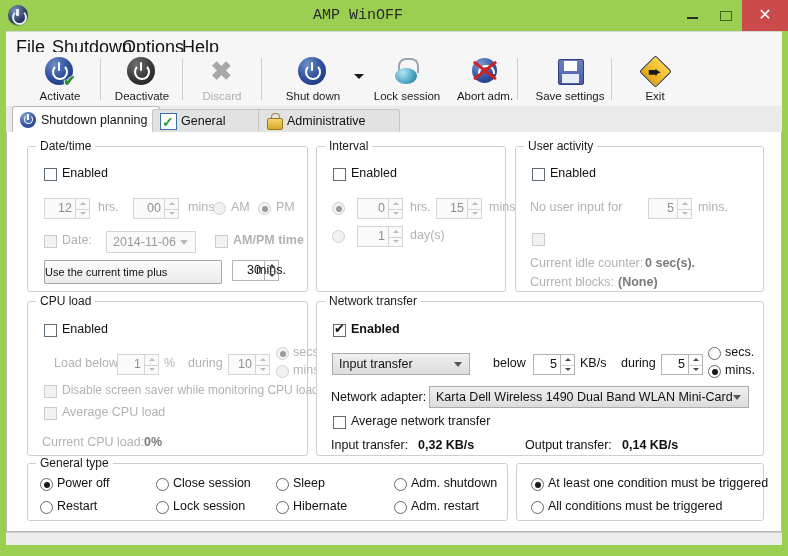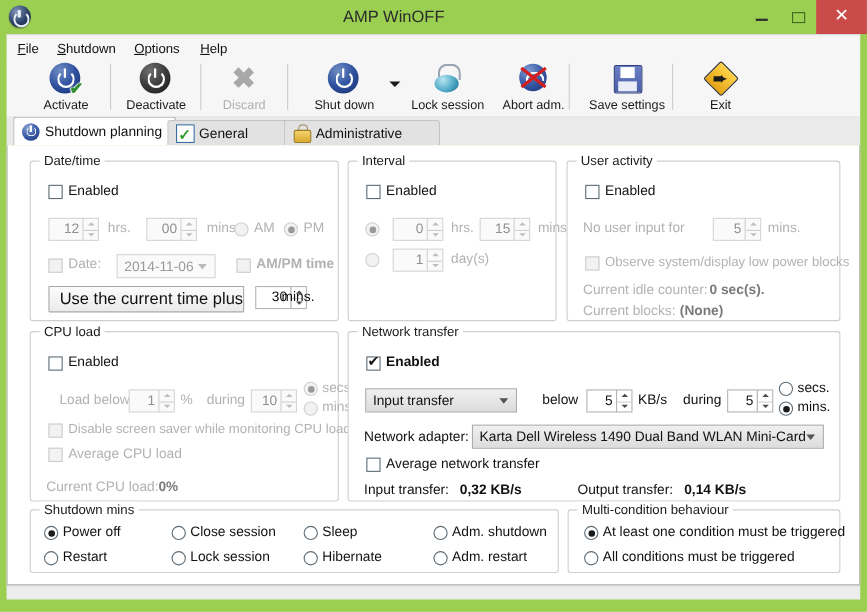--- a/index.html
+++ b/index.html
@@ -47,20 +47,21 @@
     border-top-color: transparent;
     border-radius: 50%;
   }
   .title-text {
     position: absolute; left: 0; top: 0;
     width: 716px; height: 31px;
     line-height: 31px;
     text-align: center;
     font-size: 15px;
     color: #2b2b2b;
+    font-family: Liberation Mono, monospace;
   }
   .win-btns {
     position: absolute; right: 0; top: 0;
     height: 31px;
     display: flex;
   }
   .win-btn {
     width: 33px; height: 31px;
     position: relative;
     background: #9BCF52;
@@ -91,21 +92,21 @@
   
   .menubar {
     position: absolute; left: 6px; top: 31px;
     width: 776px; height: 21px;
     background: #F6F6F6;
     border-top: 1px solid #d8d8d8;
   }
   .menu-item {
     position: absolute;
     top: 5px; height: 16px;
-    font-size: 12px;
+    font-size: 18px;
     color: #111;
     padding: 0 4px;
     cursor: default;
   }
   .menu-item u { text-decoration: underline; }
 
   
   .toolbar {
     position: absolute; left: 6px; top: 52px;
     width: 776px; height: 54px;
@@ -420,23 +421,23 @@
     border-top: 5px solid #555;
   }
   .combo.dis .combo-arrow { border-top-color:#bbb; }
 
   .btn {
     position: absolute;
     height: 24px;
     border: 1px solid #a8a8a8;
     background: linear-gradient(#fbfbfb,#ebebeb);
     box-sizing: border-box;
-    font-size: 15px;
+    font-size: 11px;
     color: #111;
-    text-align: right;
+    text-align: left;
     line-height: 22px;
     cursor: default;
     border-radius: 1px;
   }
 </style>
 </head>
 <body>
 
 <div class="window">
 
@@ -679,21 +680,20 @@
         <span class="val">5</span>
         <span class="spin-btns">
             <span class="up"></span>
             <span class="spin-sep"></span>
             <span class="dn"></span>
           </span>
       </div>
       <div class="lbl dis" style="left:182px; top:53px;">mins.</div>
 
       <div class="cbx dis" style="left:16px; top:86px;"></div>
-      <div class="lbl dis" style="left:34px; top:84px; font-size:12px;">Observe system/display low power blocks</div>
 
       <div class="lbl dis" style="left:14px; top:109px;">Current idle counter:</div>
       <div class="lbl dis bold" style="left:129px; top:109px; color:#7a7a7a;">0 sec(s).</div>
 
       <div class="lbl dis" style="left:14px; top:128px;">Current blocks:</div>
       <div class="lbl dis bold" style="left:102px; top:128px; color:#7a7a7a;">(None)</div>
     </div>
 
     <div class="gb" style="left:20px; top:169px; width:281px; height:155px;">
       <div class="gb-title">CPU load</div>
@@ -780,21 +780,21 @@
       <div class="cbx" style="left:16px; top:114px;"></div>
       <div class="lbl" style="left:34px; top:112px;">Average network transfer</div>
 
       <div class="lbl" style="left:14px; top:136px;">Input transfer:</div>
       <div class="lbl bold" style="left:101px; top:136px;">0,32 KB/s</div>
       <div class="lbl" style="left:208px; top:136px;">Output transfer:</div>
       <div class="lbl bold" style="left:305px; top:136px;">0,14 KB/s</div>
     </div>
 
     <div class="gb" style="left:20px; top:331px; width:481px; height:58px;">
-      <div class="gb-title">Shutdown mins</div>
+      <div class="gb-title">General type</div>
 
       <div class="rdo sel" style="left:12px; top:14px;"></div>
       <div class="lbl" style="left:29px; top:12px;">Power off</div>
 
       <div class="rdo" style="left:128px; top:14px;"></div>
       <div class="lbl" style="left:145px; top:12px;">Close session</div>
 
       <div class="rdo" style="left:248px; top:14px;"></div>
       <div class="lbl" style="left:265px; top:12px;">Sleep</div>
 
@@ -808,21 +808,20 @@
       <div class="lbl" style="left:145px; top:35px;">Lock session</div>
 
       <div class="rdo" style="left:248px; top:37px;"></div>
       <div class="lbl" style="left:265px; top:35px;">Hibernate</div>
 
       <div class="rdo" style="left:366px; top:37px;"></div>
       <div class="lbl" style="left:383px; top:35px;">Adm. restart</div>
     </div>
 
     <div class="gb" style="left:509px; top:331px; width:248px; height:58px;">
-      <div class="gb-title">Multi-condition behaviour</div>
 
       <div class="rdo sel" style="left:14px; top:14px;"></div>
       <div class="lbl" style="left:31px; top:12px;">At least one condition must be triggered</div>
 
       <div class="rdo" style="left:14px; top:37px;"></div>
       <div class="lbl" style="left:31px; top:35px;">All conditions must be triggered</div>
     </div>
 
   </div>
 

